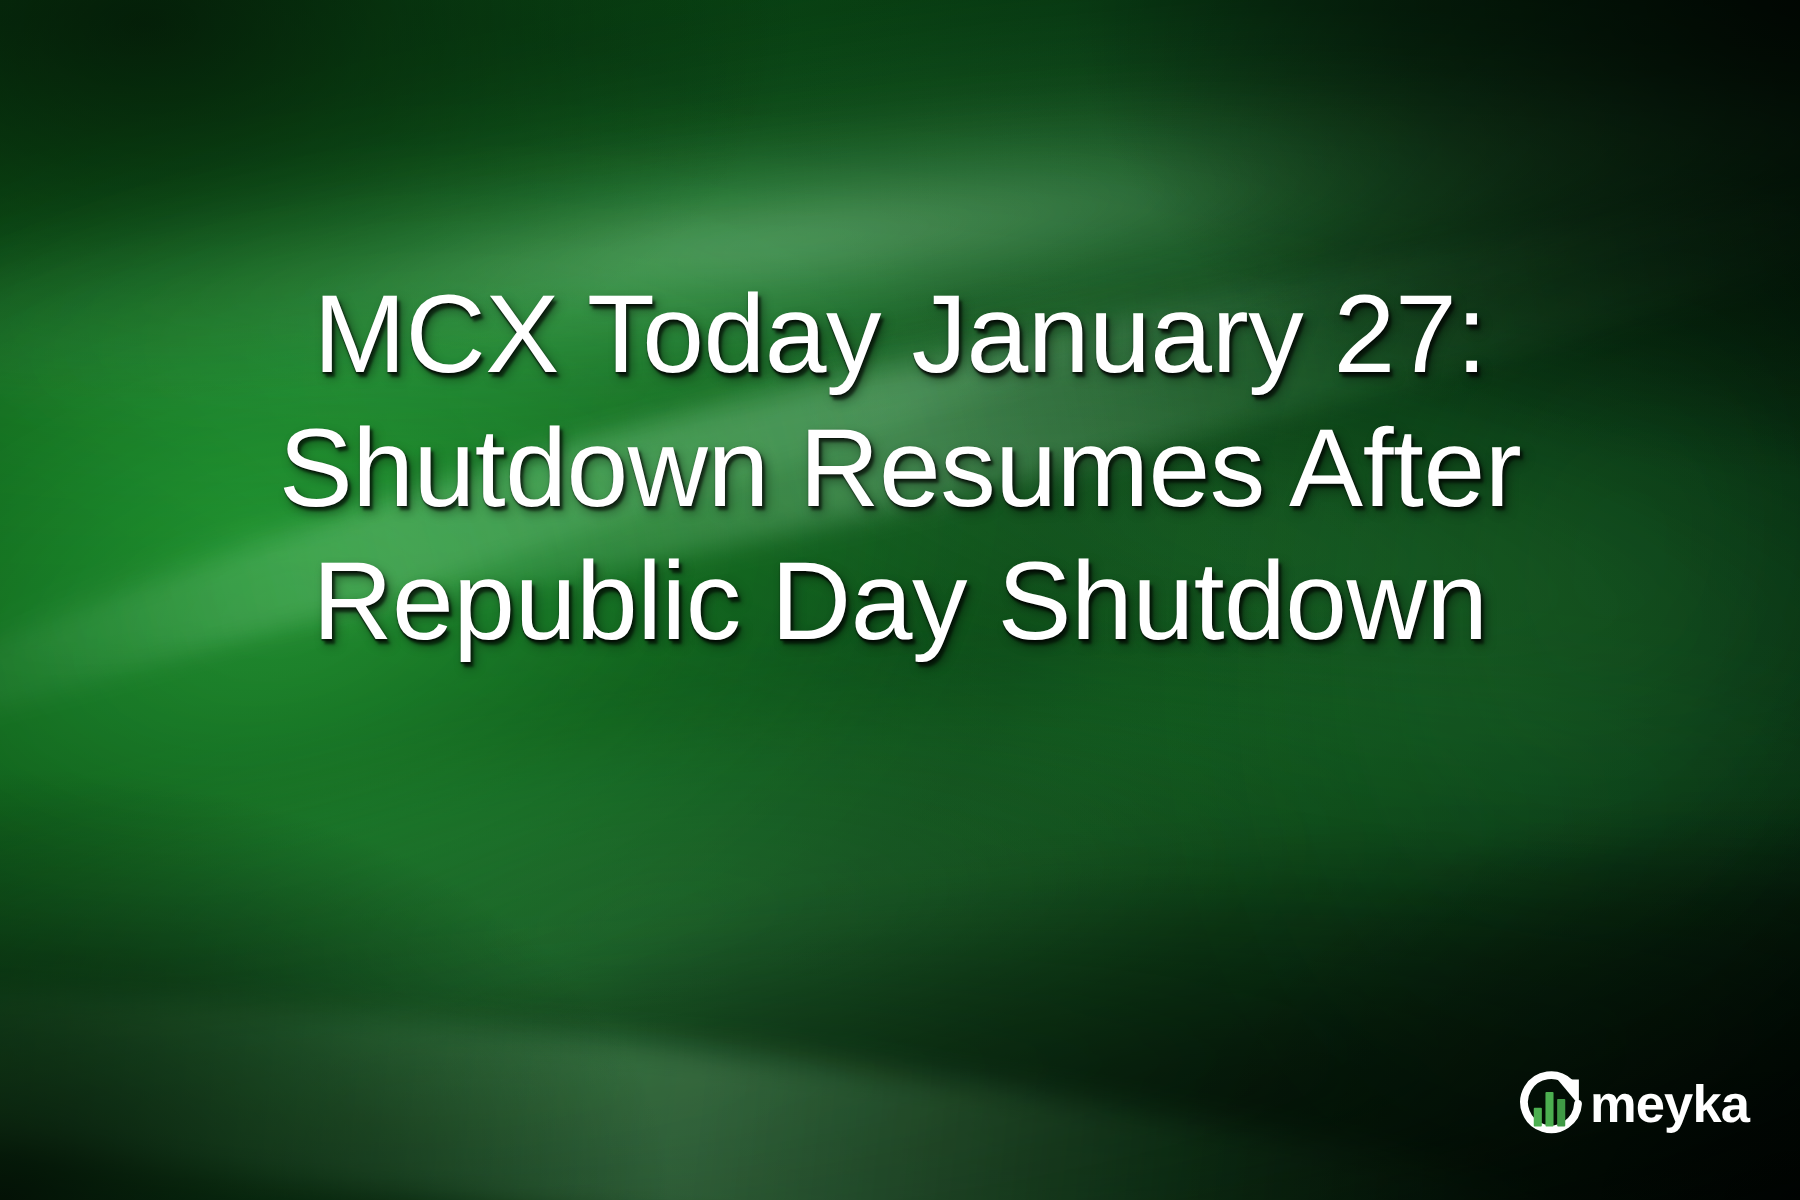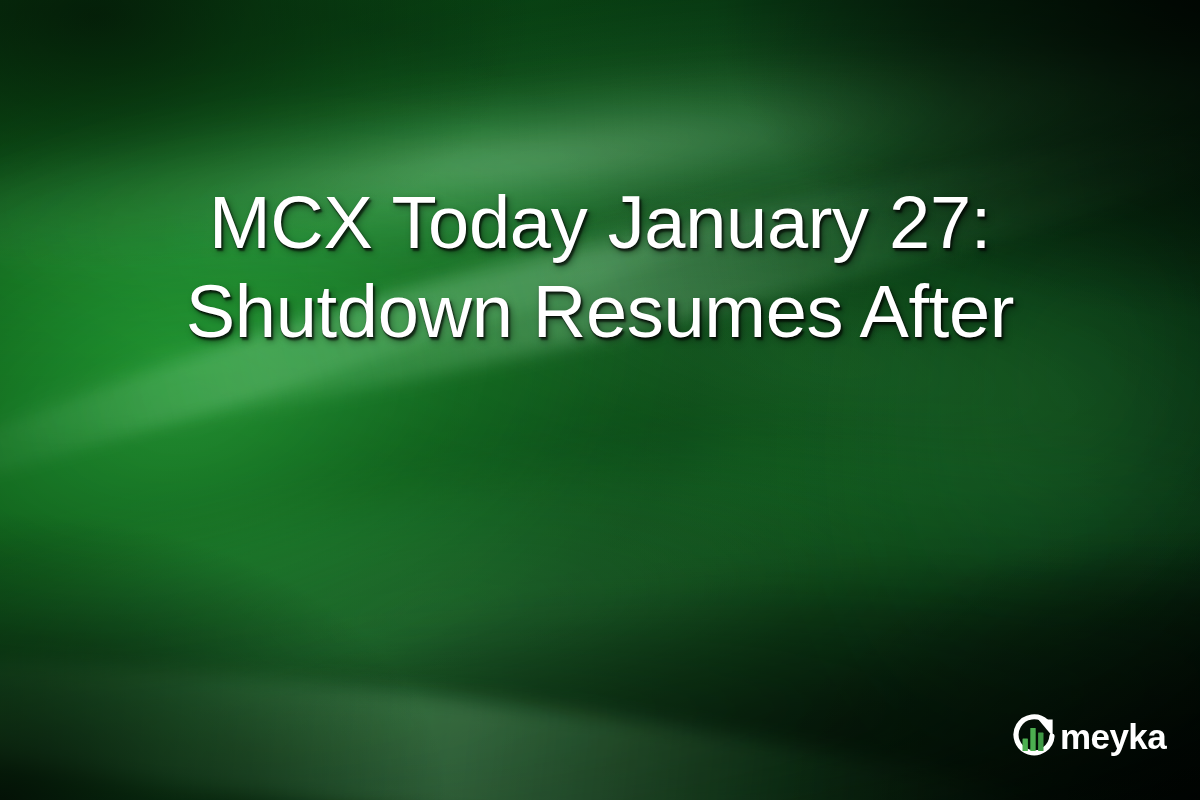--- a/index.html
+++ b/index.html
@@ -248,20 +248,21 @@
     <div class="ribbon r9"></div>
     <div class="ribbon r10"></div>
     <div class="ribbon r11"></div>
   </div>
 
   <div class="bg-layer bg-vignette"></div>
 
   <div class="headline">
     <span class="headline-line">MCX Today January 27:</span>
     <span class="headline-line">Shutdown Resumes After</span>
+    <span class="headline-line">Republic Day Shutdown</span>
   </div>
 
   <div class="logo">
     <svg class="logo-mark" viewBox="0 0 52 52">
 
       <path d="M 38.5 11.8
                A 18 18 0 1 0 44 26" fill="none" stroke="#ffffff" stroke-width="5.2" stroke-linecap="round"></path>
 
       <path d="M 44.6 26.6 L 44.6 9.6 L 30.4 9.6 Z" fill="#ffffff"></path>
 

